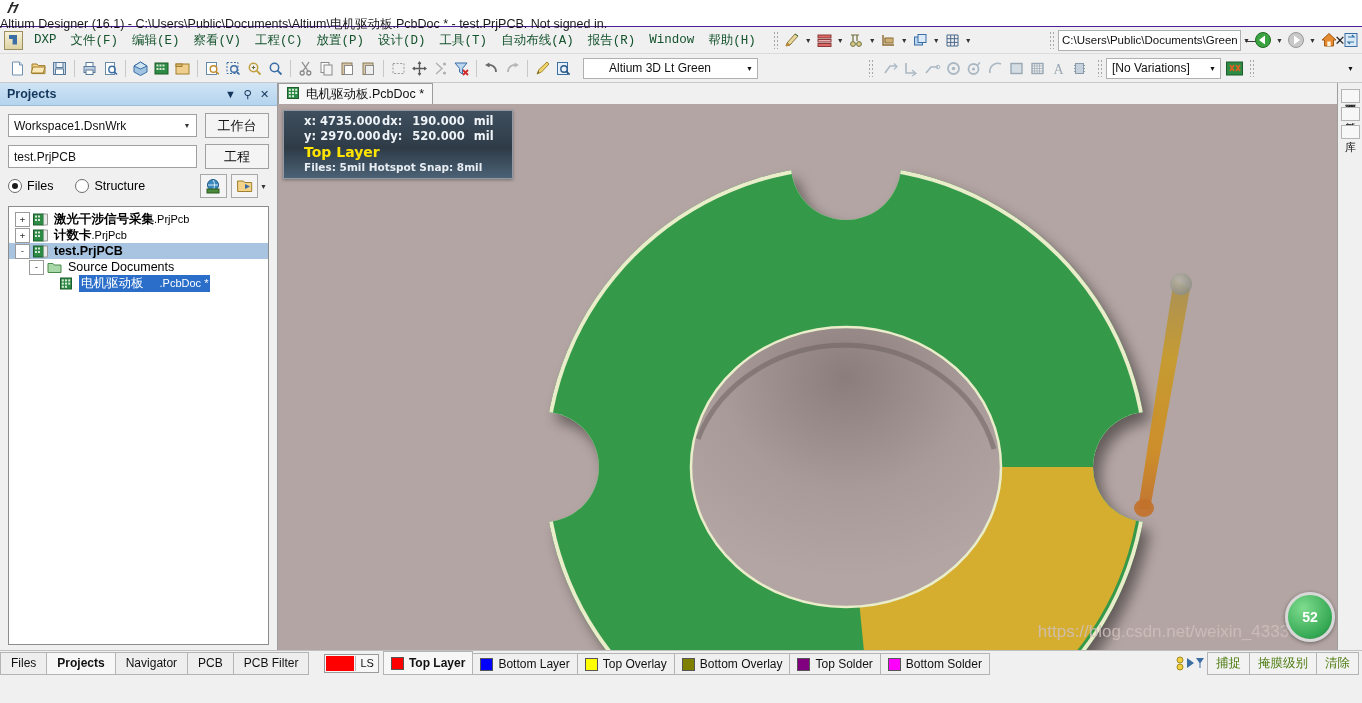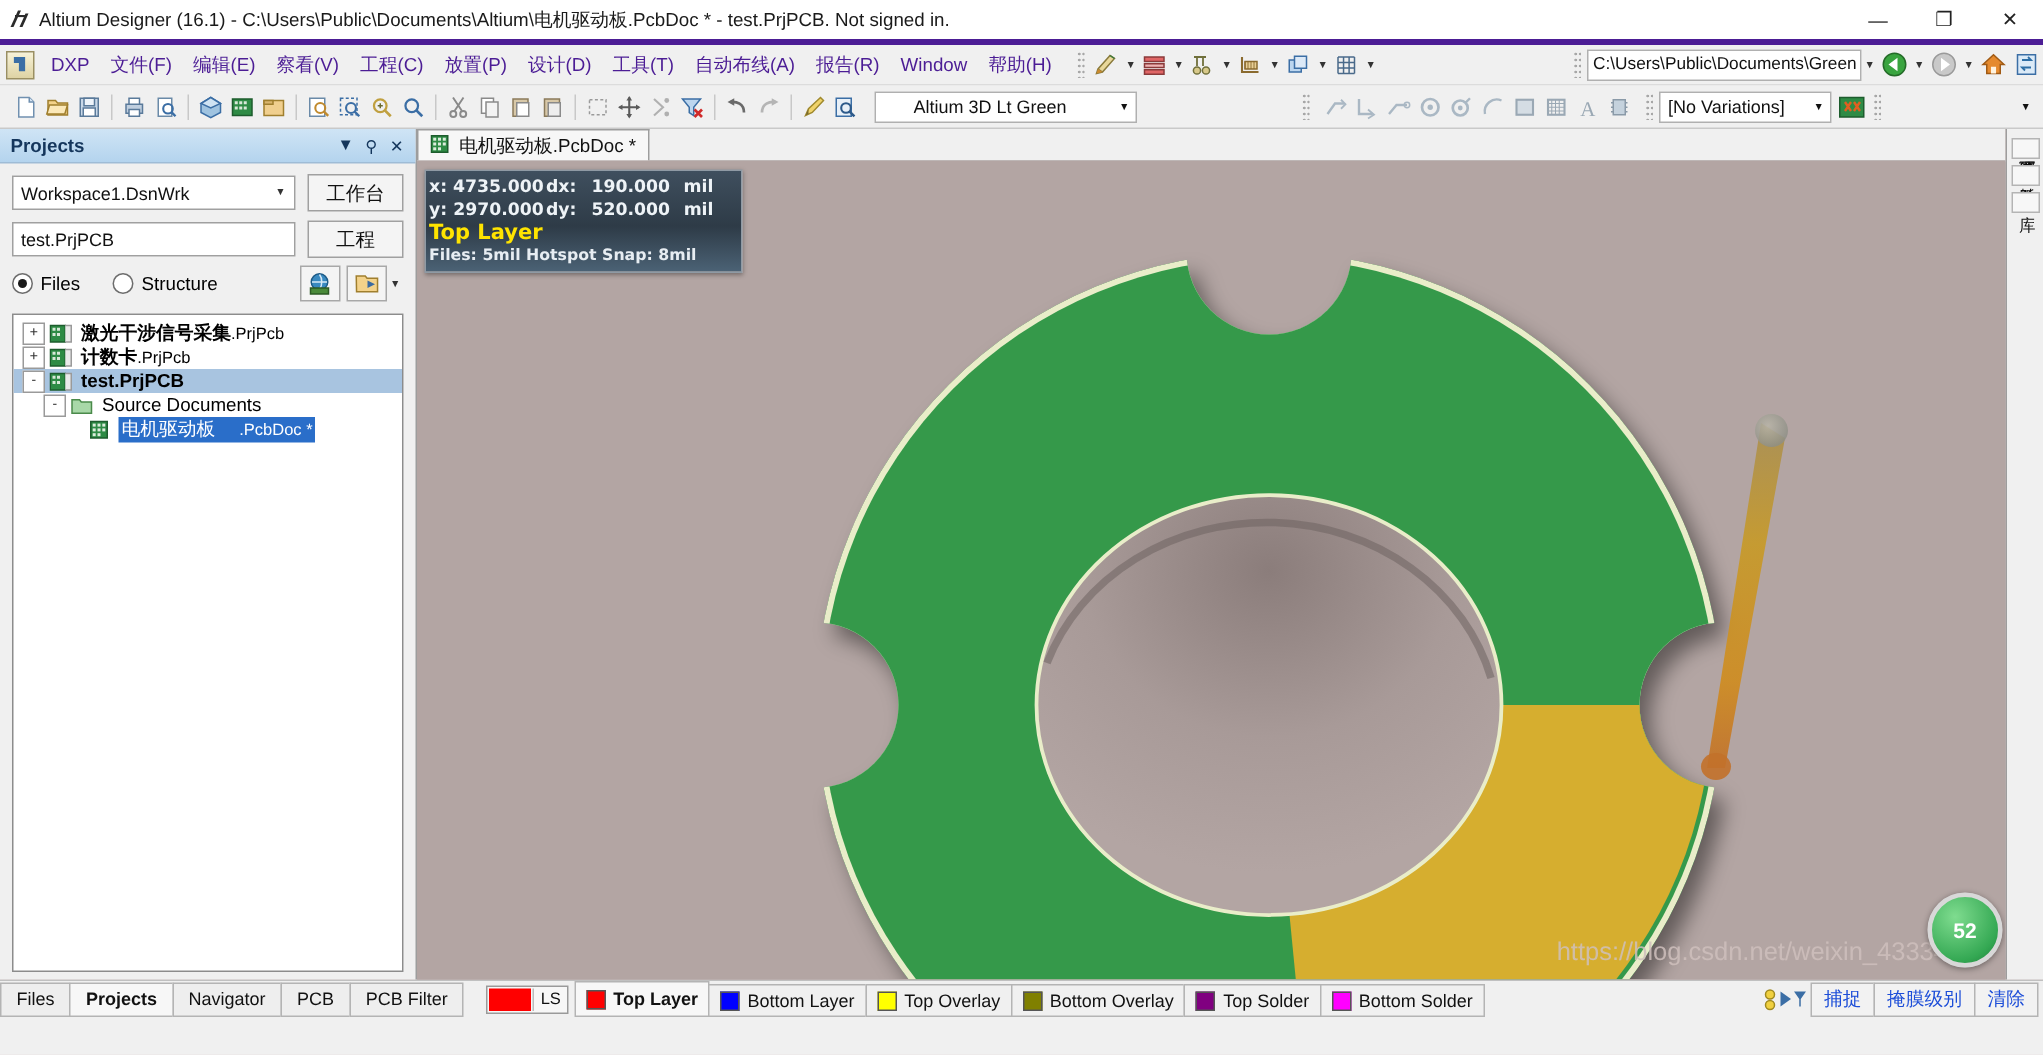--- a/index.html
+++ b/index.html
@@ -1,35 +1,35 @@
 <!DOCTYPE html>
 <html><head>
 <meta charset="utf-8">
 <style>
   html,body{margin:0;padding:0;background:#fff;}
   body{width:1362px;height:703px;overflow:hidden;
        font-family:"Liberation Sans","DejaVu Sans",sans-serif;font-size:12px;color:#000;}
   .app{position:relative;width:1362px;height:703px;background:#f0f0f0;}
 
   
-  .titlebar{height:26px;background:#ffffff;display:flex;align-items:center;
-            border-bottom:4px solid #4c1d95;}
+  .titlebar{height:26px;background:#ffffff;display:flex;
+            border-bottom:1px solid #4c1d95;flex-direction:column;}
   .tb-icon{width:26px;display:flex;align-items:center;justify-content:center;}
   .tb-title{font-size:12.5px;color:#1a1a1a;white-space:nowrap;}
   .wincontrols{margin-left:auto;display:flex;height:26px;}
   .wc{width:44px;display:flex;align-items:center;justify-content:center;font-size:13px;color:#222;}
 
   
   .menubar{height:26px;background:#f0f0f0;display:flex;align-items:center;
            padding-left:2px;border-bottom:1px solid #dcdcdc;}
   .dxp-badge{width:17px;height:17px;background:linear-gradient(#f7f2d8,#ded3a4);
              border:1px solid #9a8f62;margin:0 4px 0 2px;position:relative;}
   .dxp-badge:after{content:"";position:absolute;left:4px;top:3px;width:8px;height:10px;
              background:#3b6ea5;clip-path:polygon(0 0,100% 0,100% 100%,45% 100%,45% 45%,0 45%);}
-  .menuitem{padding:4px 7px;font-size:12.5px;color:#4c1d95;white-space:nowrap;cursor:default;}
+  .menuitem{padding:4px 7px;font-size:12.5px;color:#14532d;white-space:nowrap;cursor:default;font-family:Liberation Mono, monospace;}
   .mtools{display:flex;align-items:center;margin-left:6px;}
   .tgrp{display:flex;align-items:center;padding:0 3px;}
   .tsep{width:1px;height:17px;background:#c8c8c8;margin:0 4px;}
   .tbtn{width:21px;height:20px;display:flex;align-items:center;justify-content:center;}
   .caret{width:11px;height:20px;display:flex;align-items:center;justify-content:center;
          font-size:7px;color:#333;}
   .pathbox{height:19px;width:178px;background:#fff;border:1px solid #b0b0b0;
            font-size:11.5px;color:#111;display:flex;align-items:center;padding-left:3px;
            overflow:hidden;white-space:nowrap;}
   .navbtn{width:22px;height:20px;display:flex;align-items:center;justify-content:center;}
@@ -87,21 +87,21 @@
 
   
   .canvaswrap{flex:1;position:relative;overflow:hidden;background:#b3a5a3;}
   .doctabs{height:21px;background:#f0f0f0;display:flex;align-items:flex-end;
            border-bottom:1px solid #9d9d9d;}
   .doctab{height:20px;display:flex;align-items:center;padding:0 8px;font-size:12.5px;
           background:#f7f7f7;border:1px solid #9d9d9d;border-bottom:none;color:#111;}
   .pcbcanvas{position:absolute;left:0;top:21px;right:0;bottom:0;background:#b3a5a3;overflow:hidden;}
   .coordbox{position:absolute;left:5px;top:6px;width:203px;
             background:linear-gradient(180deg,#3f4f5e 0%,#2e3b47 55%,#4b6275 100%);
-            border:1px solid #8f9aa4;padding:3px 5px 4px 2px;
+            border:1px solid #8f9aa4;padding:3px 5px 4px 20px;
             font-family:"DejaVu Sans",sans-serif;font-weight:bold;font-size:11.5px;
             color:#eef3f7;line-height:15px;box-shadow:0 1px 3px rgba(0,0,0,.35);}
   .coordbox .r{display:flex;}
   .coordbox .c1{width:78px;}
   .coordbox .c2{width:auto;}
   .coordbox .lay{color:#ffe400;font-size:14px;line-height:17px;}
   .coordbox .snap{font-size:10.5px;color:#e7edf2;line-height:13px;}
   .wmark{position:absolute;right:10px;bottom:8px;font-size:17px;color:#cfc0bd;opacity:.85;
          font-family:"Liberation Sans",sans-serif;white-space:nowrap;}
   .greenbadge{position:absolute;right:2px;bottom:8px;width:44px;height:44px;border-radius:50%;
@@ -127,21 +127,21 @@
          height:17px;margin:0 4px;}
   .lsbox .sw{width:28px;height:15px;margin:1px;}
   .lsbox .ls{font-size:11px;padding:0 4px;border-left:1px solid #bbb;height:15px;
              display:flex;align-items:center;color:#111;}
   .laytab{height:20px;display:flex;align-items:center;padding:0 7px;font-size:12px;
           border:1px solid #b4b4b4;background:#f0f0f0;margin-right:-1px;color:#111;}
   .laytab.act{background:#f7f7f7;font-weight:bold;height:22px;}
   .laytab .chip{width:11px;height:11px;margin-right:5px;border:1px solid #555;}
   .sb-right{margin-left:auto;display:flex;align-items:center;height:24px;padding-right:3px;}
   .sbt{height:21px;padding:0 8px;display:flex;align-items:center;font-size:12.5px;
-       border:1px solid #b4b4b4;background:#f2f2f2;margin-left:-1px;color:#1d4ed8;}
+       border:1px solid #b4b4b4;background:#f2f2f2;margin-left:-1px;color:#4d7c0f;}
   .minibtn{display:flex;align-items:center;padding:0 3px;}
 </style>
 </head>
 <body>
 
 <div class="app">
 
   <div class="titlebar">
     <div class="tb-icon">
       <svg width="16" height="16" viewBox="0 0 16 16">

